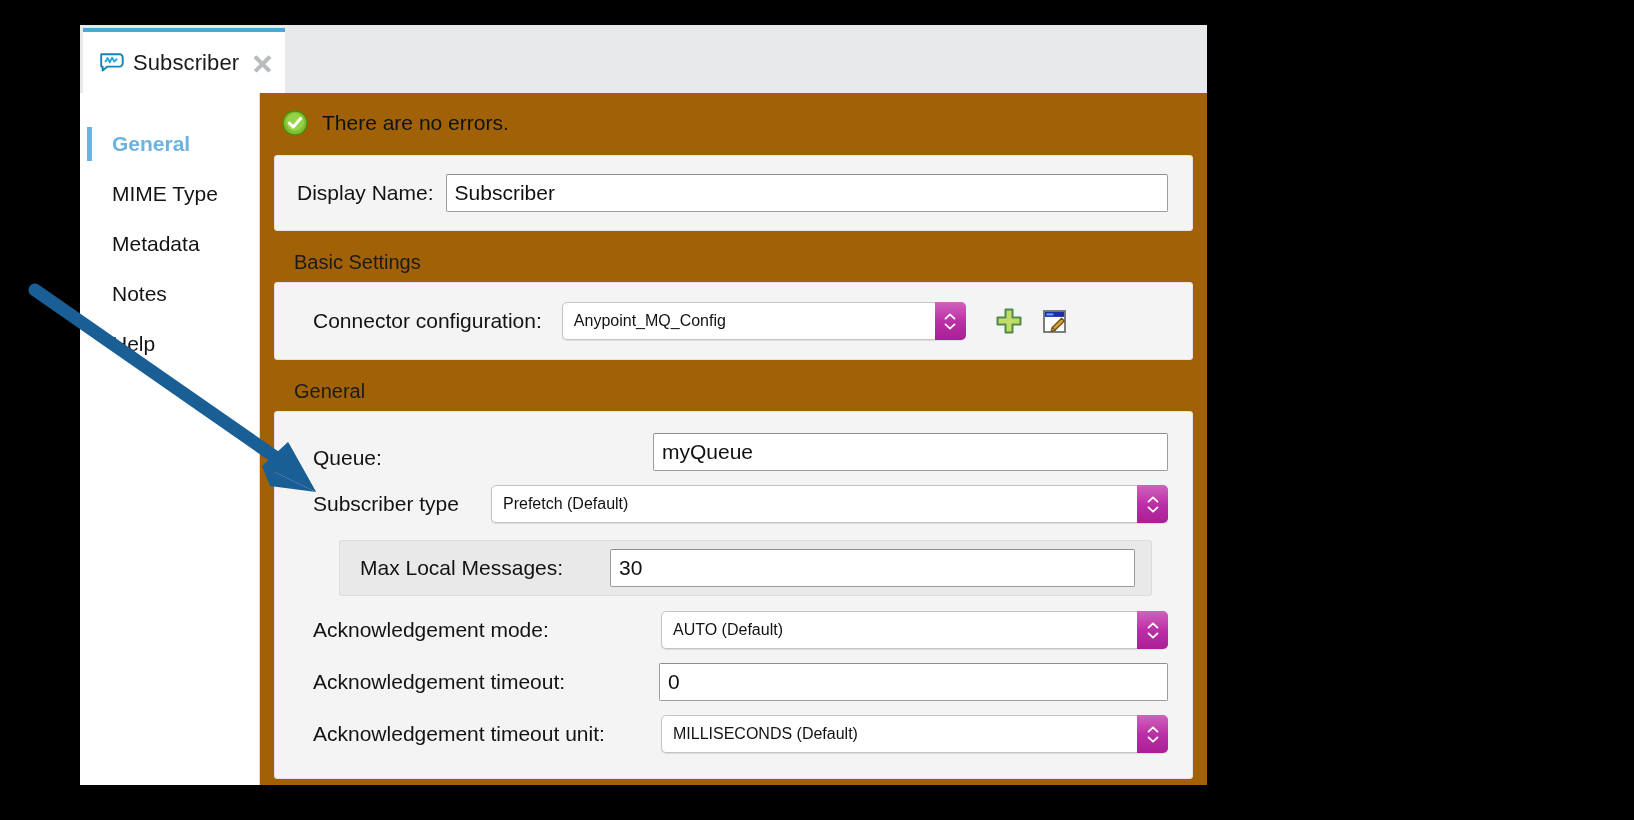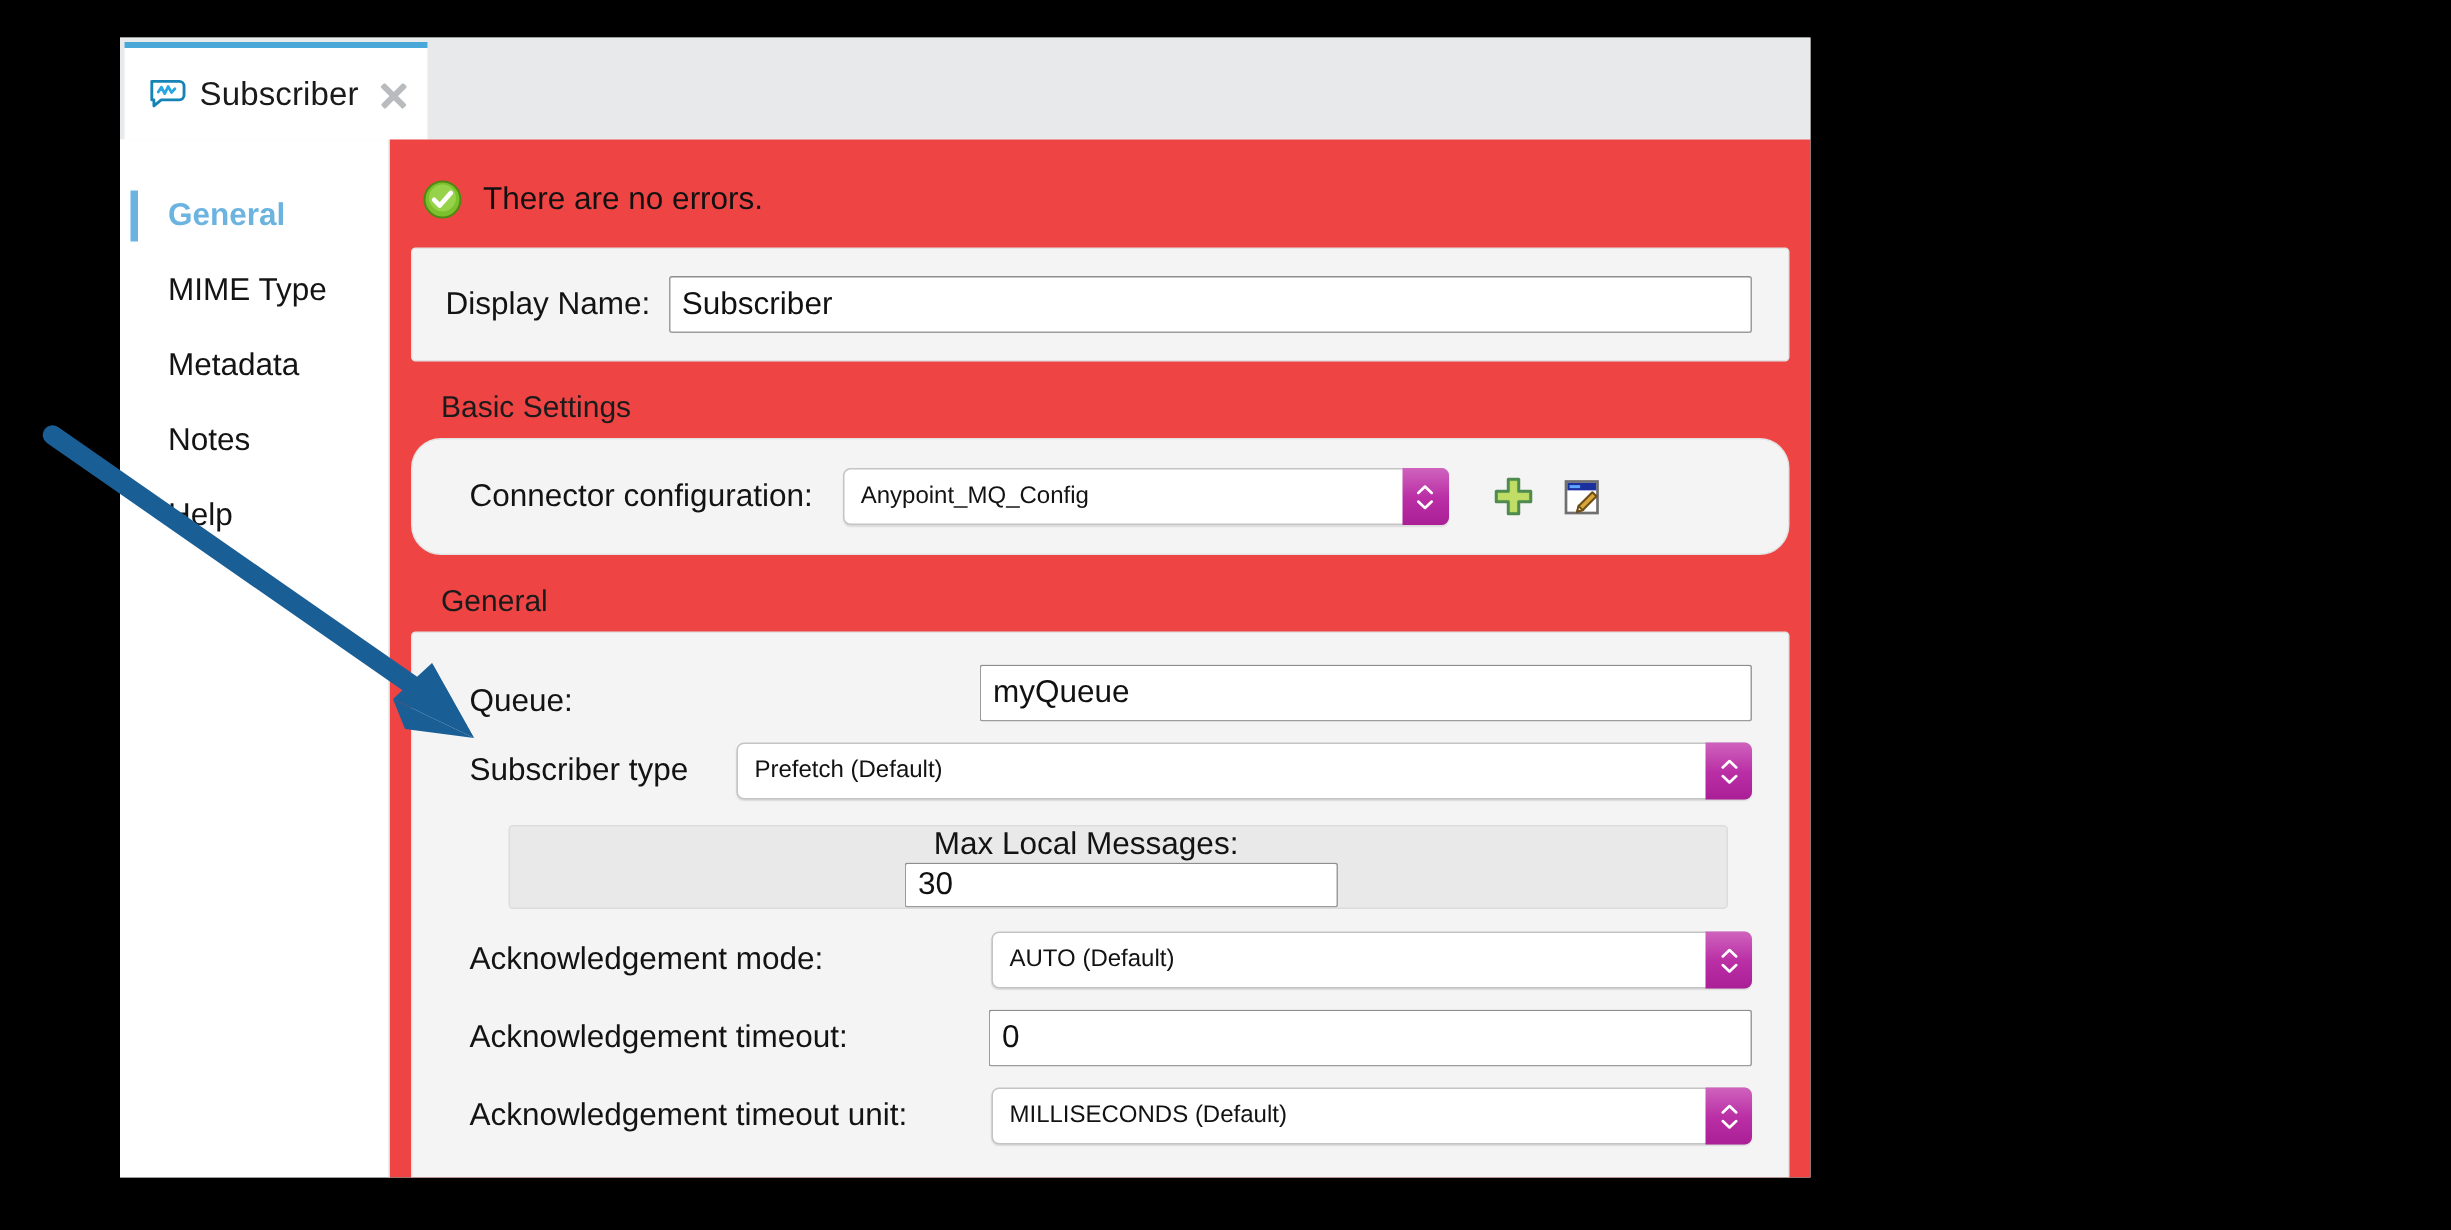--- a/index.html
+++ b/index.html
@@ -133,22 +133,22 @@
     left: 7px;
     top: 8px;
     bottom: 8px;
     width: 5px;
     background: #6cb3e0;
   }
 
   
   .content {
     flex: 1 1 auto;
-    background: #ef4444;
-    padding: 20px 14px 0 14px;
+    background: #a16207;
+    padding: 10px 14px 0 14px;
     box-sizing: border-box;
     overflow: hidden;
   }
 
   .status-row {
     display: flex;
     align-items: center;
     height: 40px;
     padding-left: 8px;
     margin-bottom: 12px;
@@ -331,21 +331,21 @@
           </svg>
           <span class="status-text">There are no errors.</span>
         </div>
 
         <div class="panel panel-display">
           <span class="fld-label">Display Name:</span>
           <input class="txt" style="flex: 1 1 auto; margin-left: 12px;" value="Subscriber">
         </div>
 
         <div class="group-title">Basic Settings</div>
-        <div class="panel" style="height:78px; display:flex; align-items:center; padding:0 20px 0 38px;border-radius:20px;">
+        <div class="panel" style="height:78px; display:flex; align-items:center; padding:0 20px 0 38px;">
           <span class="fld-label">Connector configuration:</span>
           <div class="combo" style="width:404px; margin-left:20px;">
             <span class="combo-val">Anypoint_MQ_Config</span>
             <span class="stepper">
               <svg class="chev" viewBox="0 0 12 7">
                 <polyline points="1.5,5.6 6,1.4 10.5,5.6" fill="none" stroke="#ffffff" stroke-width="1.8" stroke-linecap="round" stroke-linejoin="round"></polyline>
               </svg>
               <svg class="chev" viewBox="0 0 12 7">
                 <polyline points="1.5,1.4 6,5.6 10.5,1.4" fill="none" stroke="#ffffff" stroke-width="1.8" stroke-linecap="round" stroke-linejoin="round"></polyline>
               </svg>
@@ -386,21 +386,21 @@
                 <svg class="chev" viewBox="0 0 12 7">
                   <polyline points="1.5,5.6 6,1.4 10.5,5.6" fill="none" stroke="#ffffff" stroke-width="1.8" stroke-linecap="round" stroke-linejoin="round"></polyline>
                 </svg>
                 <svg class="chev" viewBox="0 0 12 7">
                   <polyline points="1.5,1.4 6,5.6 10.5,1.4" fill="none" stroke="#ffffff" stroke-width="1.8" stroke-linecap="round" stroke-linejoin="round"></polyline>
                 </svg>
               </span>
             </div>
           </div>
 
-          <div class="subpanel" style="margin:10px 16px 8px 26px; padding:0 16px 0 20px;flex-direction:column;">
+          <div class="subpanel" style="margin:10px 16px 8px 26px; padding:0 16px 0 20px;">
             <span class="fld-label" style="width:250px;">Max Local Messages:</span>
             <input class="txt" style="flex: 1 1 auto;" value="30">
           </div>
 
           <div class="row">
             <span class="fld-label" style="width:348px;">Acknowledgement mode:</span>
             <div class="combo" style="flex:1 1 auto;">
               <span class="combo-val">AUTO (Default)</span>
               <span class="stepper">
                 <svg class="chev" viewBox="0 0 12 7">

